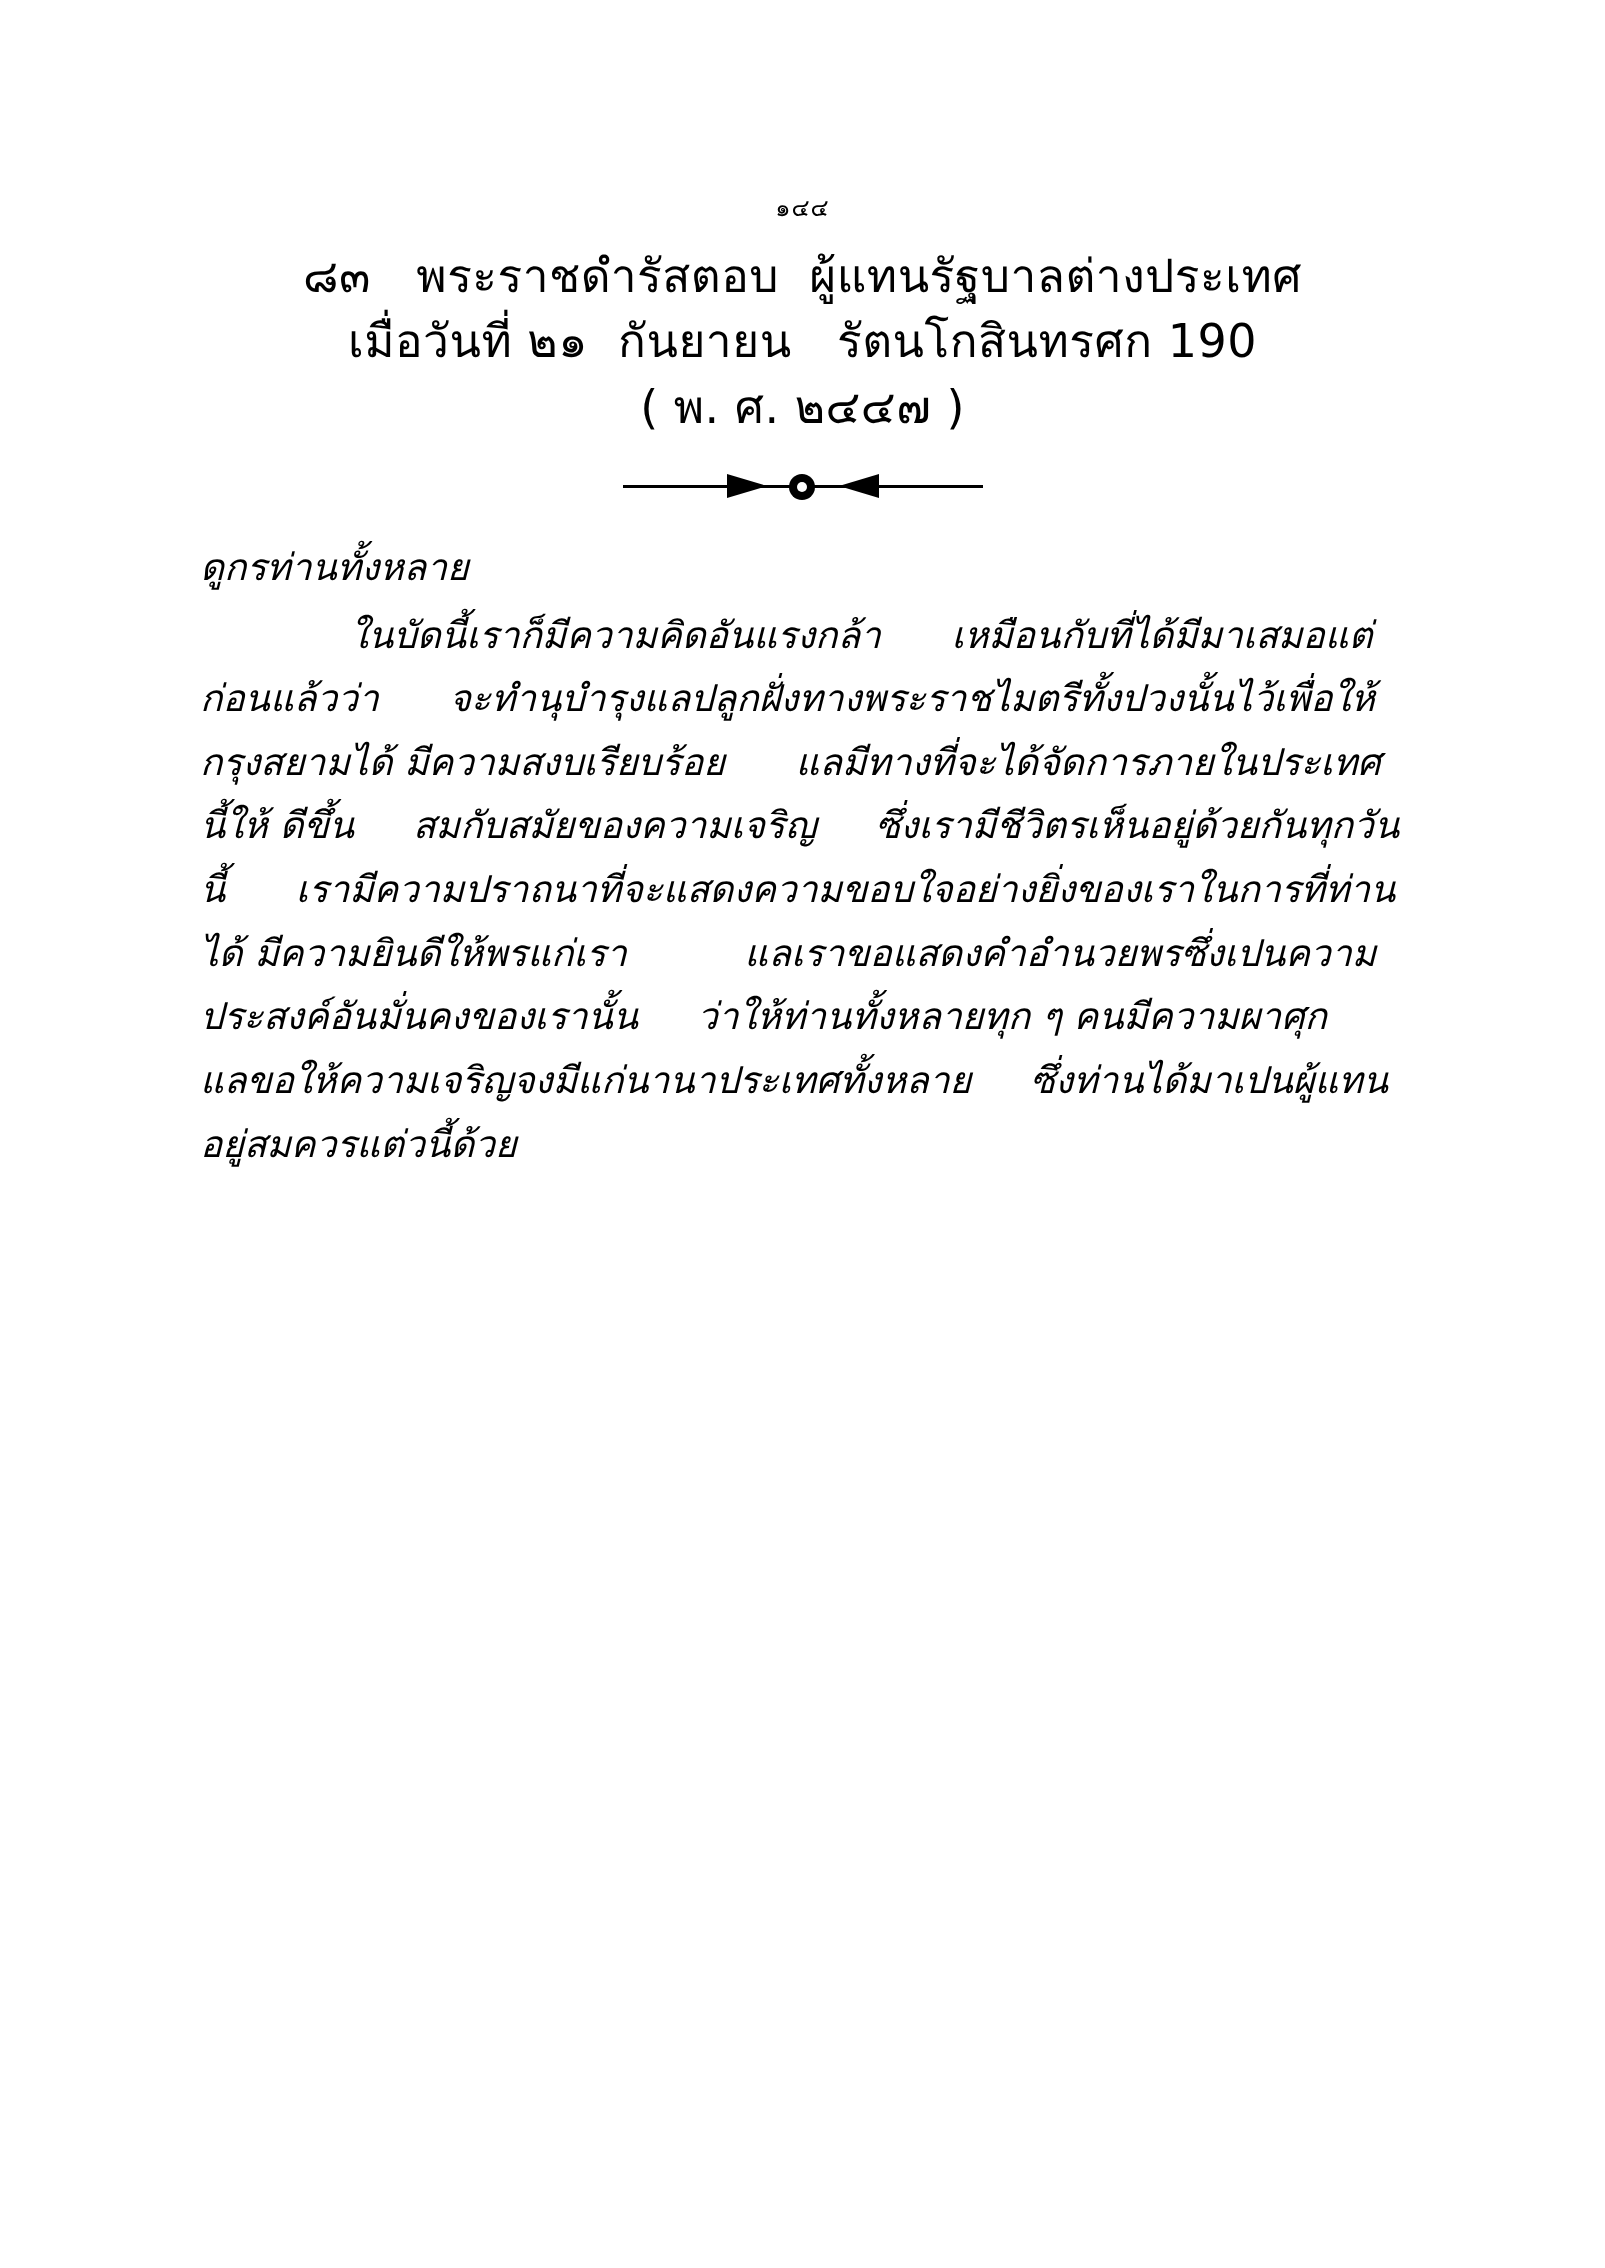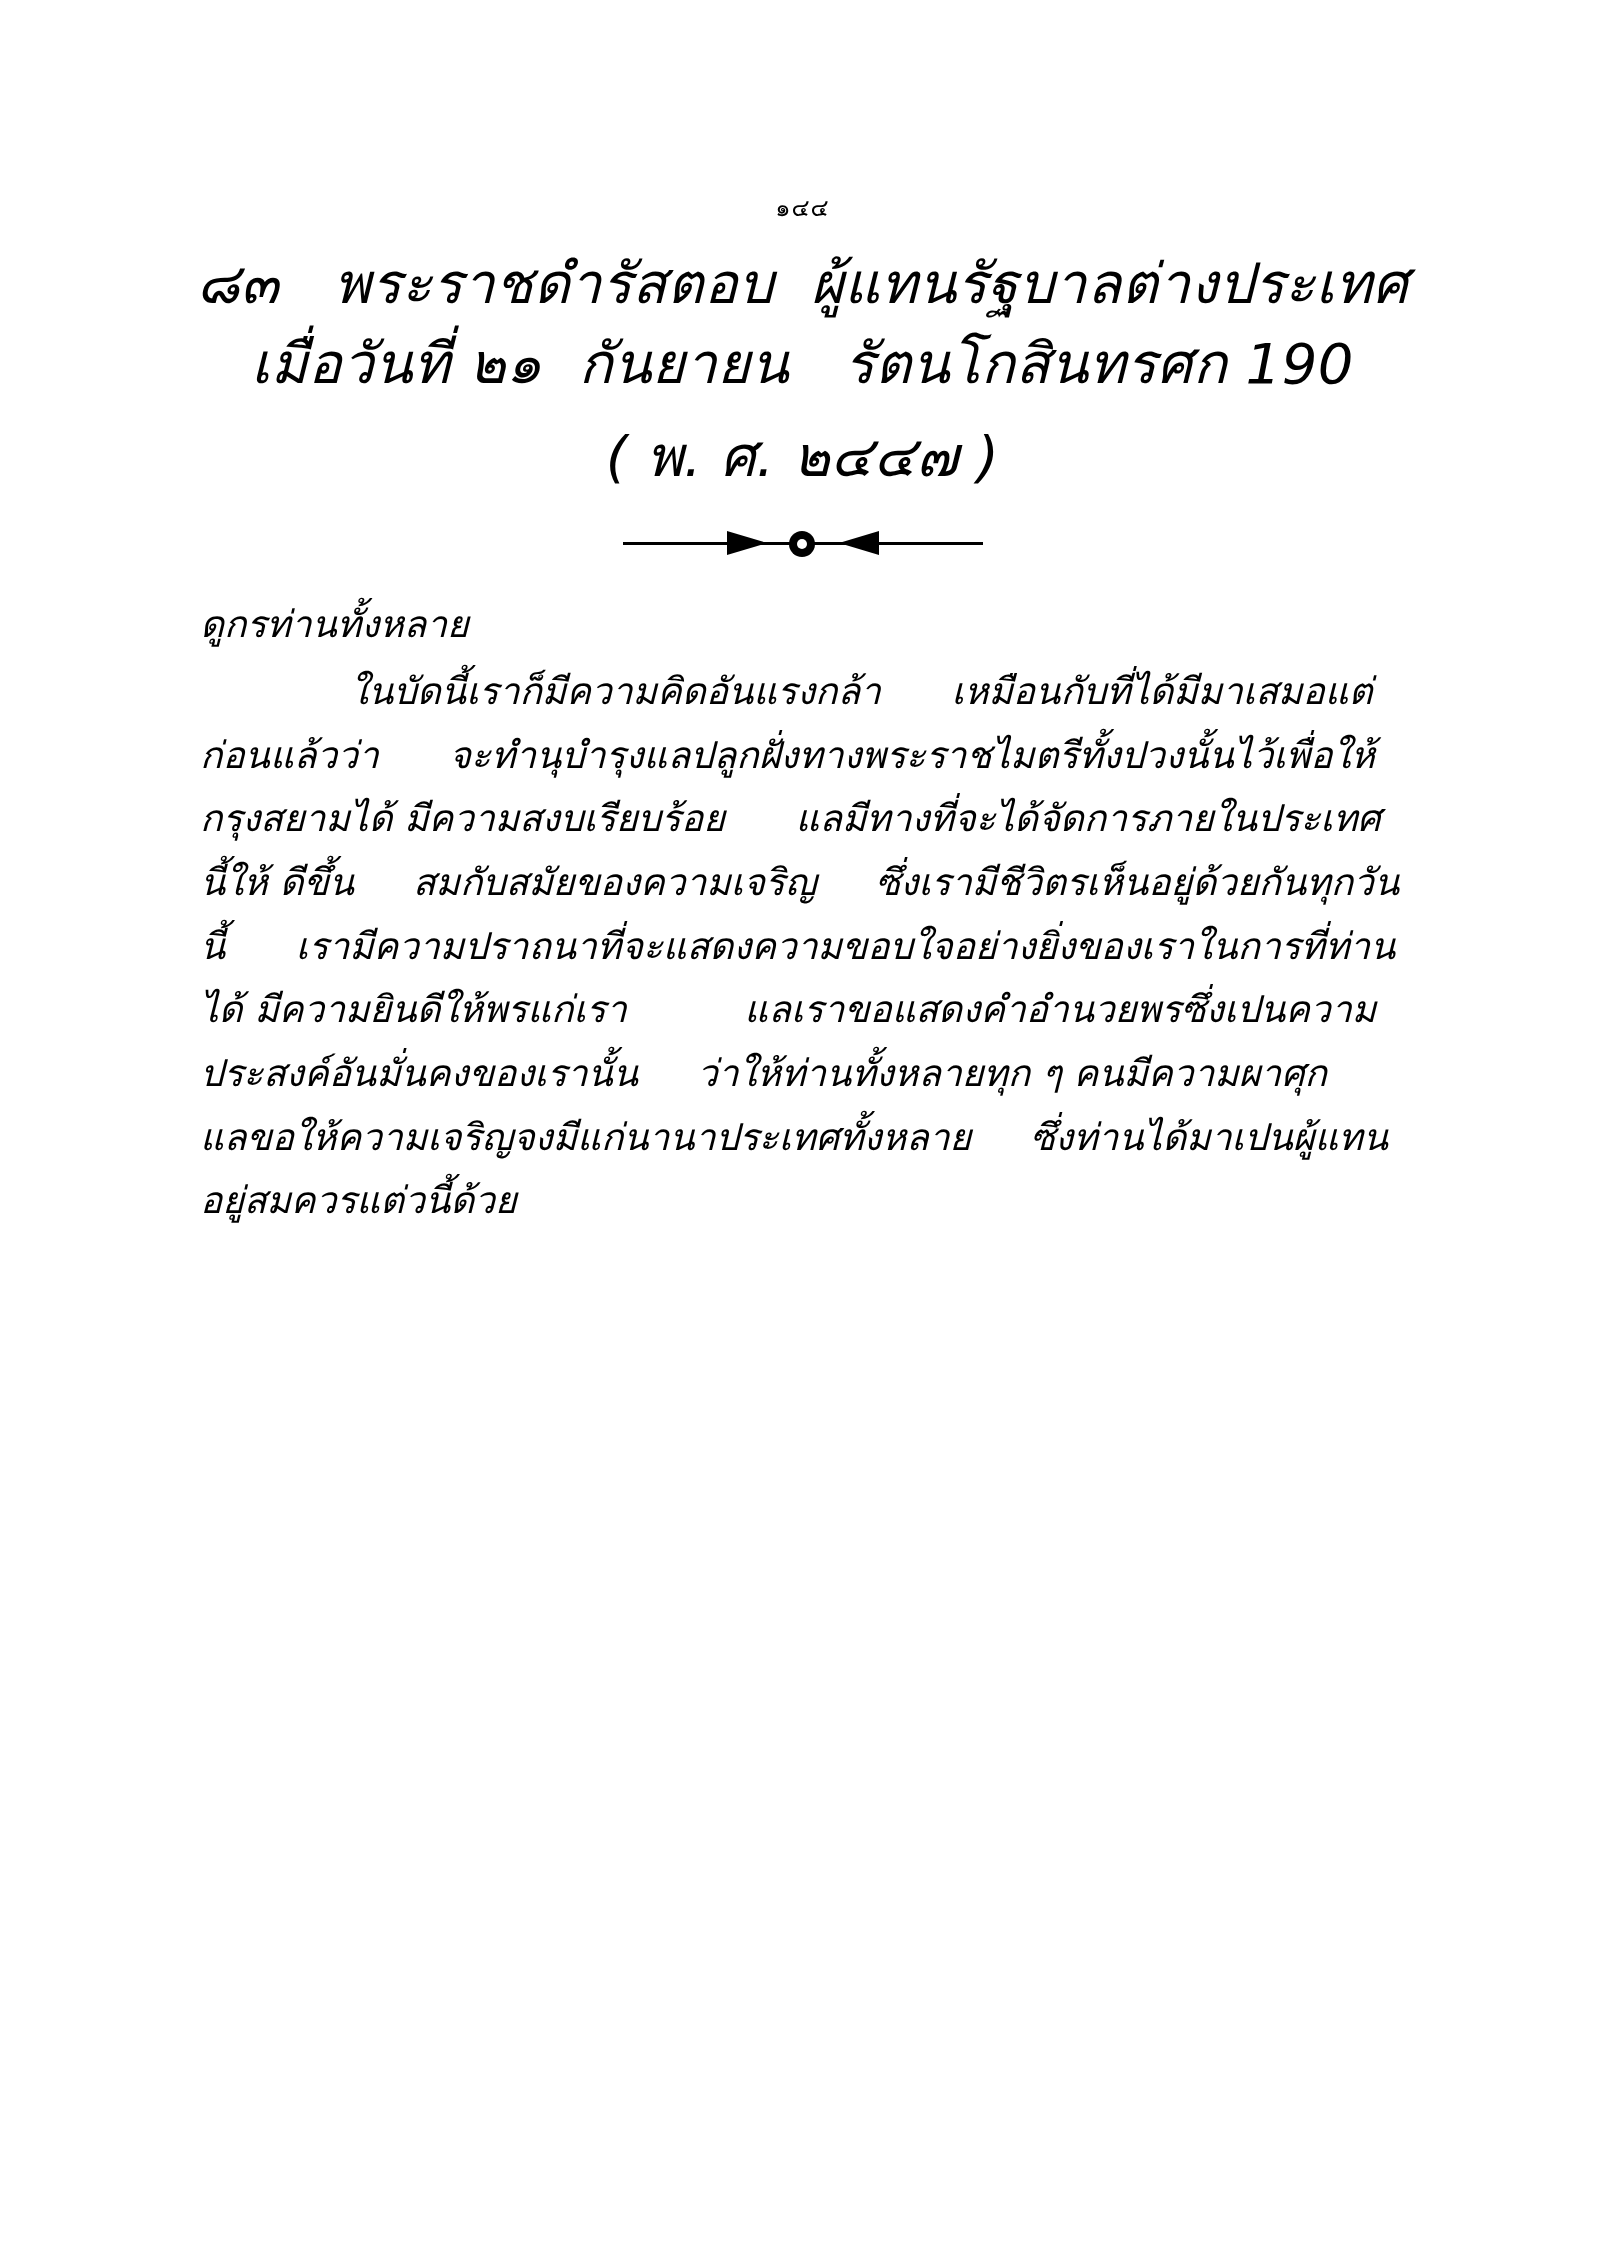--- a/index.html
+++ b/index.html
@@ -26,28 +26,26 @@
     font-size: 24px;
     letter-spacing: 1px;
     margin-top: 196px;
     line-height: 1;
   }
   .title-block {
     margin-top: 24px;
     text-align: center;
   }
   .title-line {
-    font-size: 56px;
+    font-size: 46px;
     line-height: 1.42;
     letter-spacing: 0.5px;
     white-space: pre;
-    font-style: italic;
   }
   .title-line.subtitle {
-    margin-top: 14px;
   }
   .ornament {
     position: relative;
     width: 360px;
     height: 40px;
     margin: 26px auto 0 auto;
   }
   .ornament .bar {
     position: absolute;
     top: 19px;

